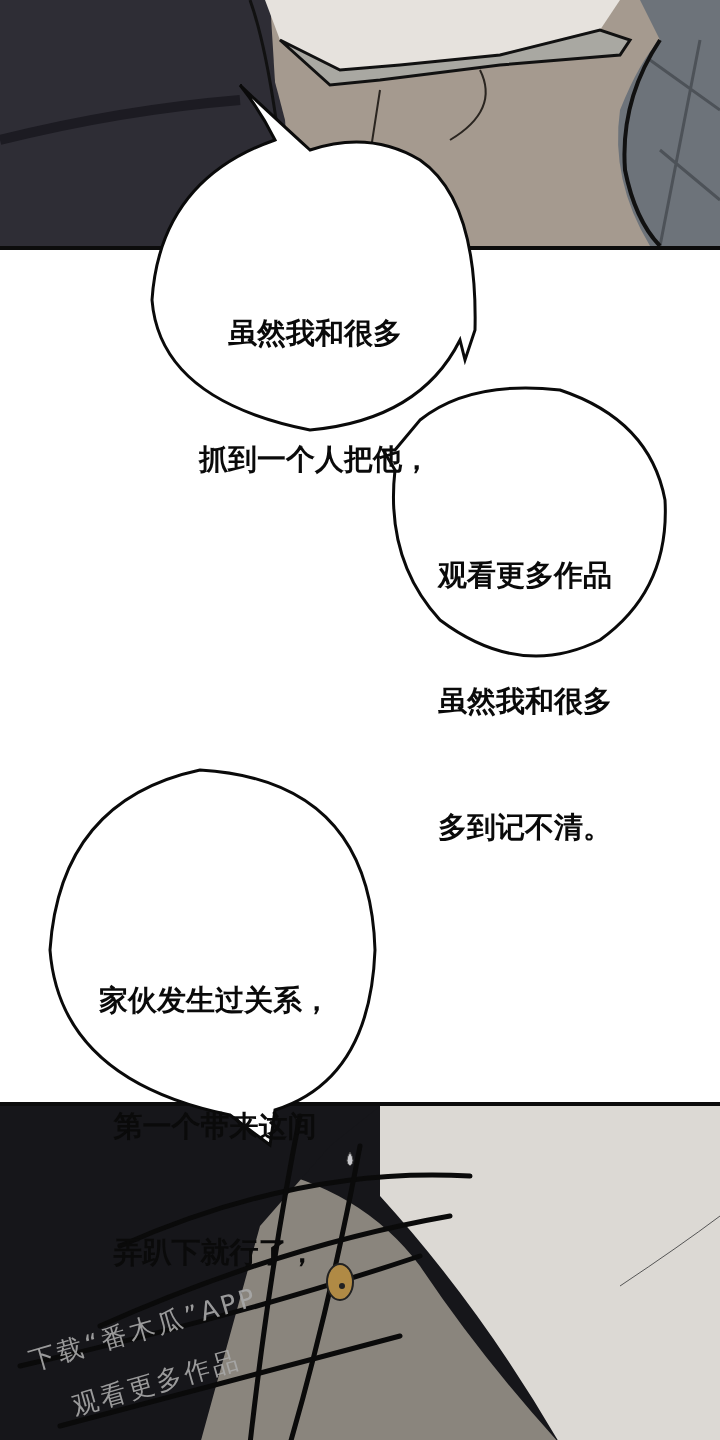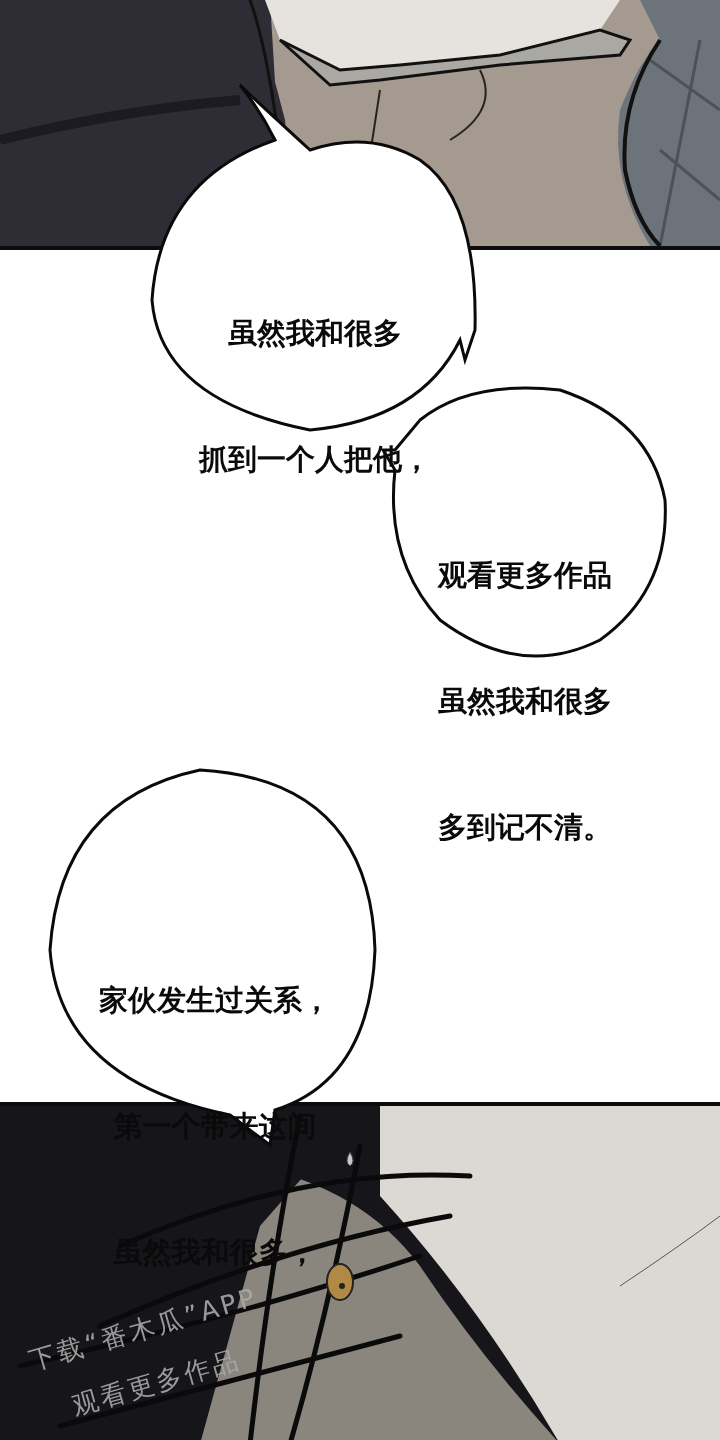--- a/index.html
+++ b/index.html
@@ -69,17 +69,17 @@
 
 <div class="bubble-text" style="left:400px; top:470px; width:250px;">
   <div>观看更多作品</div>
   <div>虽然我和很多</div>
   <div>多到记不清。</div>
 </div>
 
 <div class="bubble-text" style="left:70px; top:895px; width:290px;">
   <div>家伙发生过关系，</div>
   <div>第一个带来这间</div>
-  <div>虽然我和很多，</div>
+  <div>弄趴下就行了，</div>
 </div>
 
 <div class="watermark" style="left:25px; top:1345px;">下载“番木瓜”APP</div>
 <div class="watermark" style="left:68px; top:1390px;">观看更多作品</div>
 
 </body></html>

